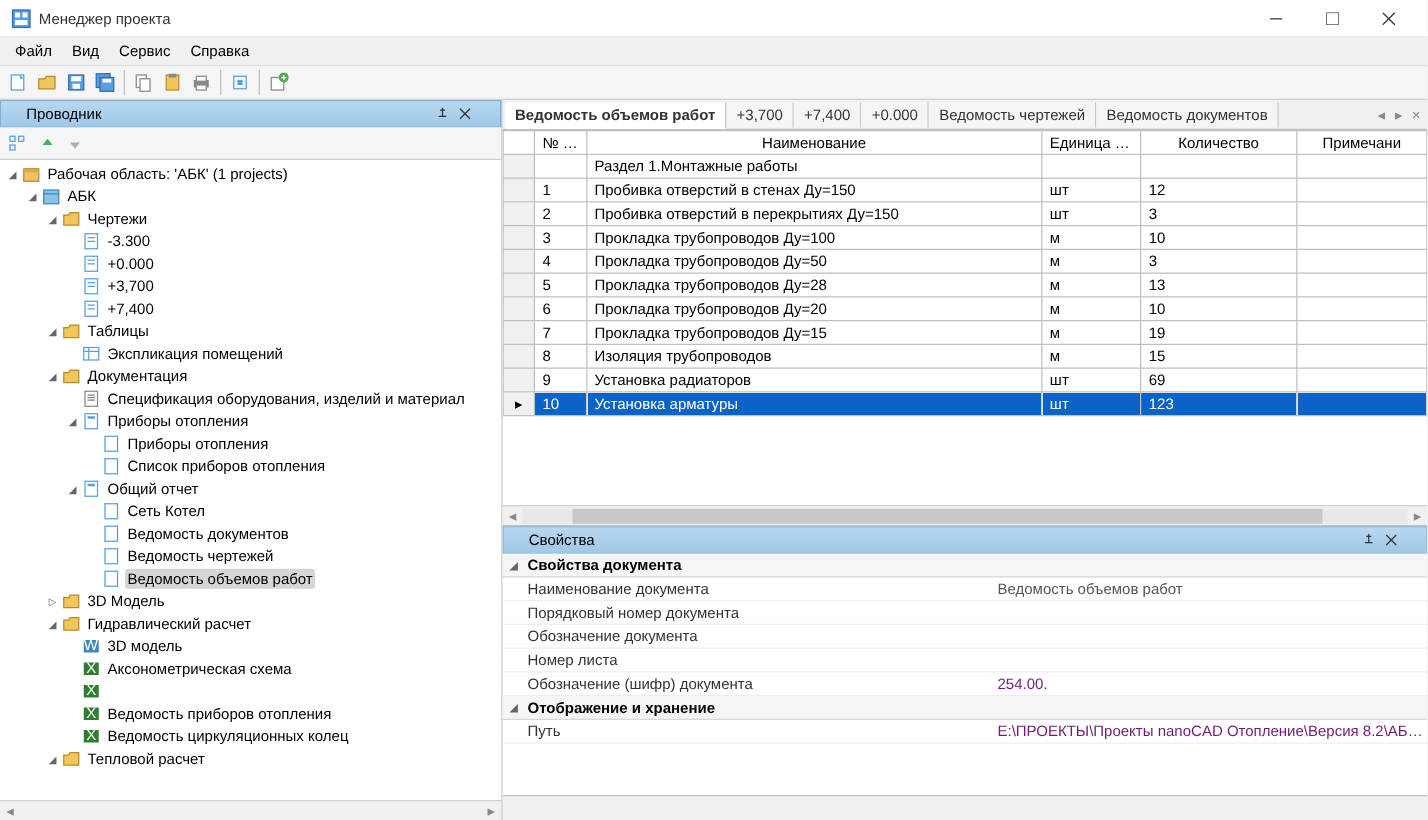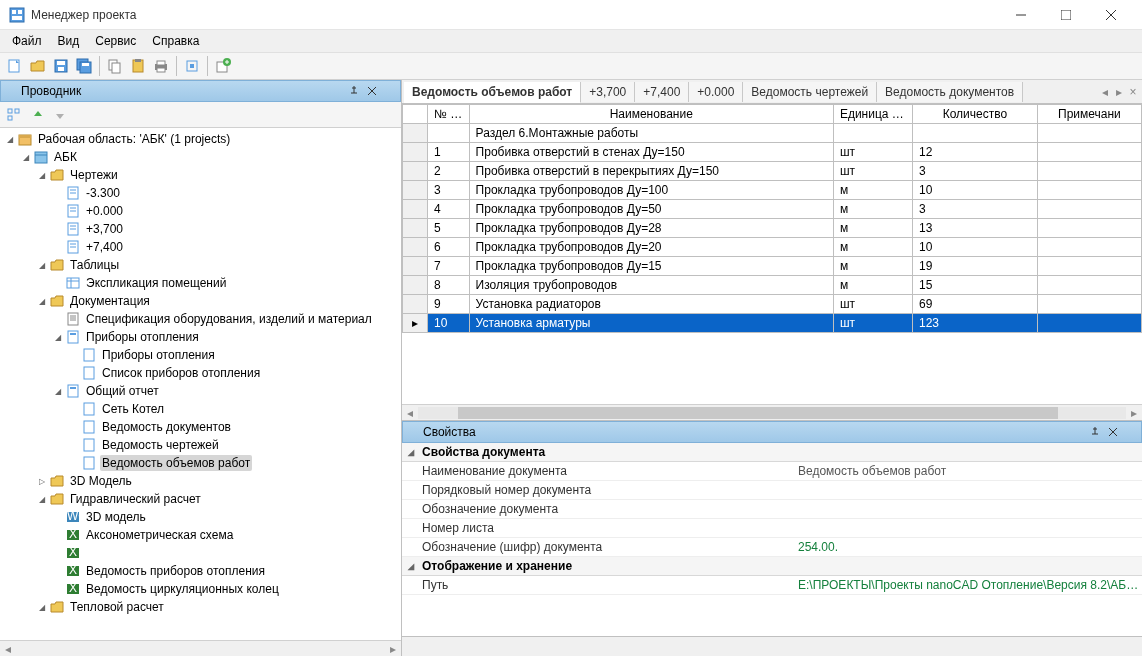--- a/index.html
+++ b/index.html
@@ -64,21 +64,21 @@
 .grid-hscroll .thumb { position: absolute; left:40px; width: 600px; height: 100%; background: #c8c8c8; }
 
 
 .props { height: 216px; display: flex; flex-direction: column; border-top: 1px solid #c0c0c0; }
 .props-body { flex: 1; overflow: auto; background: #fff; }
 .props-section { background: #f5f5f5; padding: 2px 6px; font-weight: 600; border-bottom: 1px solid #d8d8d8; display: flex; align-items: center; }
 .props-section .tw { width: 10px; font-size: 8px; color: #666; margin-right: 4px; }
 .props-row { display: flex; height: 19px; align-items: center; border-bottom: 1px solid #eee; }
 .props-row .k { width: 390px; padding-left: 20px; color: #333; }
 .props-row .v { flex: 1; padding-left: 6px; color: #555; white-space: nowrap; overflow: hidden; text-overflow: ellipsis; }
-.props-row.ro .v { color: #15803d; }
+.props-row.ro .v { color: #701a75; }
 
 
 .bottom-blank { height: 20px; background: #f0f0f0; border-top: 1px solid #c0c0c0; }
 
 
 svg { display: block; }
 </style>
 </head>
 <body>
 
@@ -515,21 +515,21 @@
               <th>Наименование</th>
               <th>Единица измерения</th>
               <th>Количество</th>
               <th>Примечани</th>
             </tr>
           </thead>
           <tbody id="grid-tbody">
               <tr>
                 <td class="c-rowhead"></td>
                 <td></td>
-                <td>Раздел 6.Монтажные работы</td>
+                <td>Раздел 1.Монтажные работы</td>
                 <td></td>
                 <td></td>
                 <td></td>
               </tr>
               <tr>
                 <td class="c-rowhead"></td>
                 <td>1</td>
                 <td>Пробивка отверстий в стенах Ду=150</td>
                 <td>шт</td>
                 <td>12</td>

